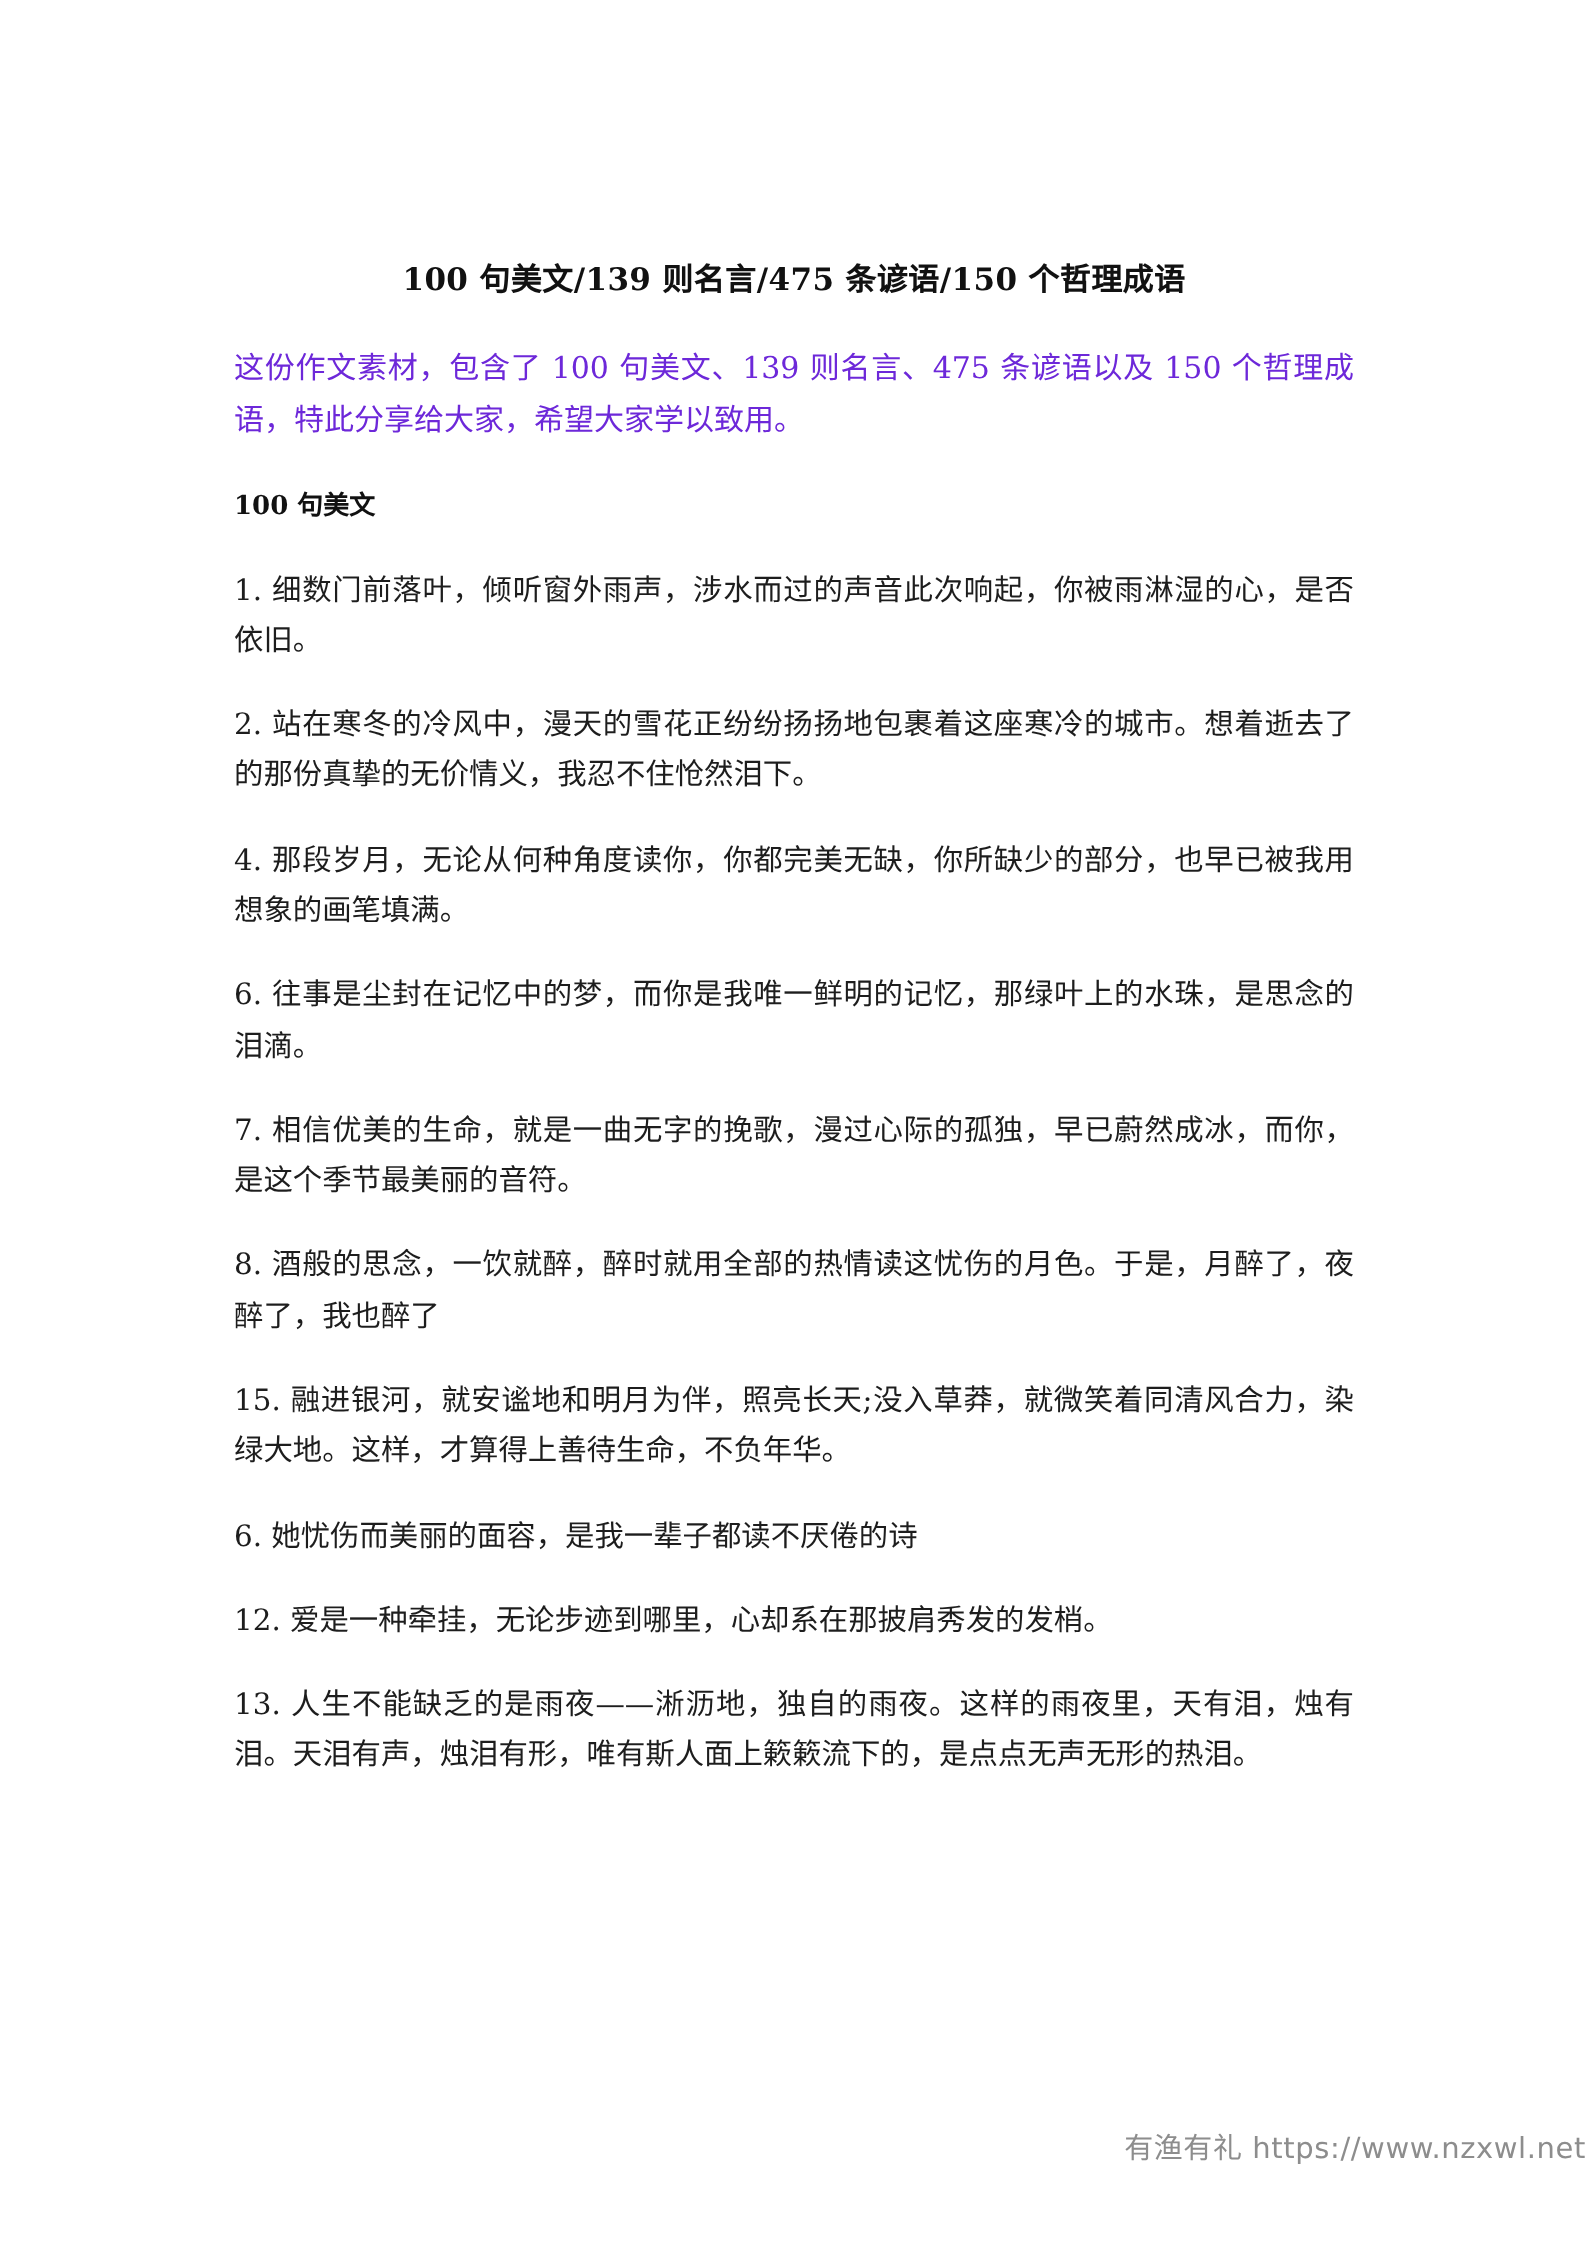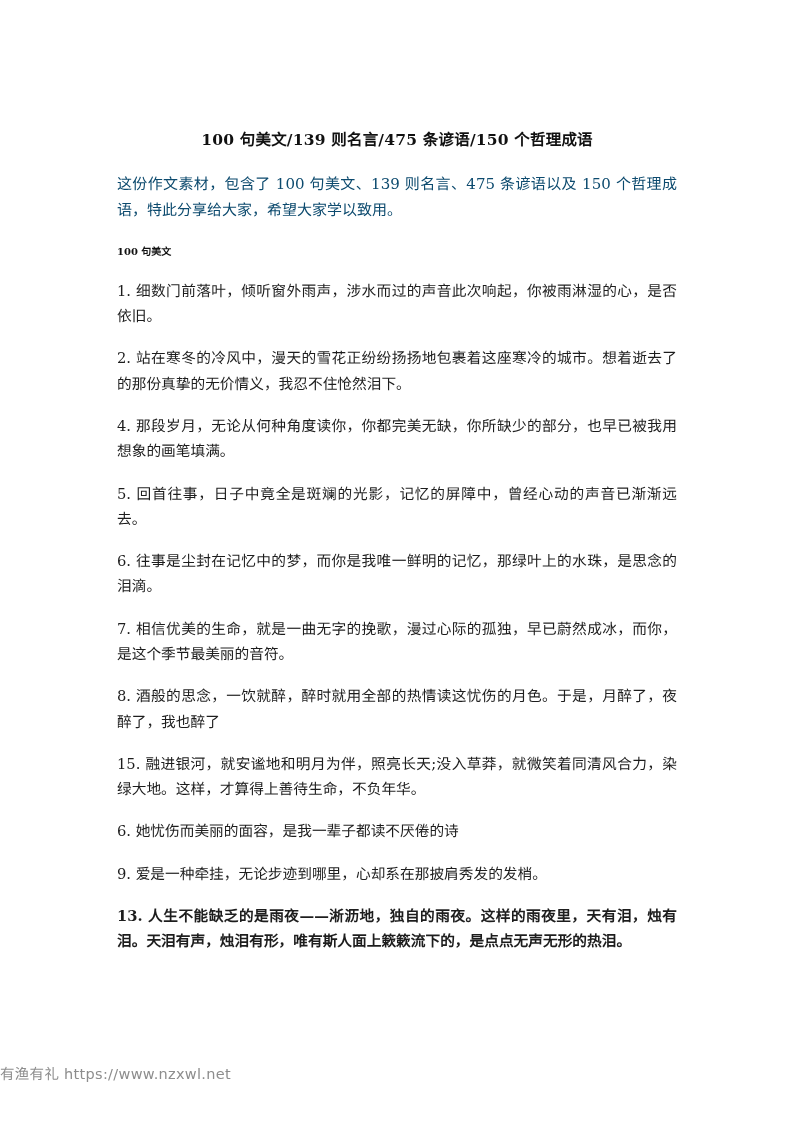--- a/index.html
+++ b/index.html
@@ -43,51 +43,50 @@
     margin: 0 0 21px 0;
     color: #111111;
   }
 
   .intro {
     font-size: 15px;
     line-height: 1.72;
     margin: 0 0 20px 0;
     text-align: justify;
     text-justify: inter-ideograph;
-    color: #0c4a6e;
+    color: #6d28d9;
   }
 
   .section-heading {
-    font-size: 10px;
+    font-size: 13px;
     font-weight: bold;
     line-height: 1.6;
     margin: 0 0 18px 0;
     color: #111111;
   }
 
   .item {
     font-size: 14.7px;
     line-height: 1.72;
     margin: 0 0 17px 0;
     text-align: justify;
     text-justify: inter-ideograph;
     color: #1d1d1d;
   }
 
   .item:last-of-type {
     margin-bottom: 0;
-    font-weight: bold;
   }
 
   .footer {
     position: absolute;
     left: 0;
     top: 1062px;
     width: 793px;
-    text-align: left;
+    text-align: right;
     font-family: "DejaVu Sans", "Liberation Sans", sans-serif;
     font-size: 14.5px;
     color: #8d8d8d;
     letter-spacing: 0.3px;
   }
 </style>
 </head>
 <body>
 
 <div class="page">
@@ -96,26 +95,25 @@
 
     <h1 class="doc-title">100 句美文/139 则名言/475 条谚语/150 个哲理成语</h1>
 
     <p class="intro">这份作文素材，包含了 100 句美文、139 则名言、475 条谚语以及 150 个哲理成语，特此分享给大家，希望大家学以致用。</p>
 
     <h2 class="section-heading">100 句美文</h2>
 
     <p class="item">1. 细数门前落叶，倾听窗外雨声，涉水而过的声音此次响起，你被雨淋湿的心，是否依旧。</p>
     <p class="item">2. 站在寒冬的冷风中，漫天的雪花正纷纷扬扬地包裹着这座寒冷的城市。想着逝去了的那份真挚的无价情义，我忍不住怆然泪下。</p>
     <p class="item">4. 那段岁月，无论从何种角度读你，你都完美无缺，你所缺少的部分，也早已被我用想象的画笔填满。</p>
-    <p class="item">5. 回首往事，日子中竟全是斑斓的光影，记忆的屏障中，曾经心动的声音已渐渐远去。</p>
     <p class="item">6. 往事是尘封在记忆中的梦，而你是我唯一鲜明的记忆，那绿叶上的水珠，是思念的泪滴。</p>
     <p class="item">7. 相信优美的生命，就是一曲无字的挽歌，漫过心际的孤独，早已蔚然成冰，而你，是这个季节最美丽的音符。</p>
     <p class="item">8. 酒般的思念，一饮就醉，醉时就用全部的热情读这忧伤的月色。于是，月醉了，夜醉了，我也醉了</p>
     <p class="item">15. 融进银河，就安谧地和明月为伴，照亮长天;没入草莽，就微笑着同清风合力，染绿大地。这样，才算得上善待生命，不负年华。</p>
     <p class="item">6. 她忧伤而美丽的面容，是我一辈子都读不厌倦的诗</p>
-    <p class="item">9. 爱是一种牵挂，无论步迹到哪里，心却系在那披肩秀发的发梢。</p>
+    <p class="item">12. 爱是一种牵挂，无论步迹到哪里，心却系在那披肩秀发的发梢。</p>
     <p class="item">13. 人生不能缺乏的是雨夜——淅沥地，独自的雨夜。这样的雨夜里，天有泪，烛有泪。天泪有声，烛泪有形，唯有斯人面上簌簌流下的，是点点无声无形的热泪。</p>
 
   </div>
 
   <div class="footer">有渔有礼 https://www.nzxwl.net</div>
 
 </div>
 
 </body></html>

